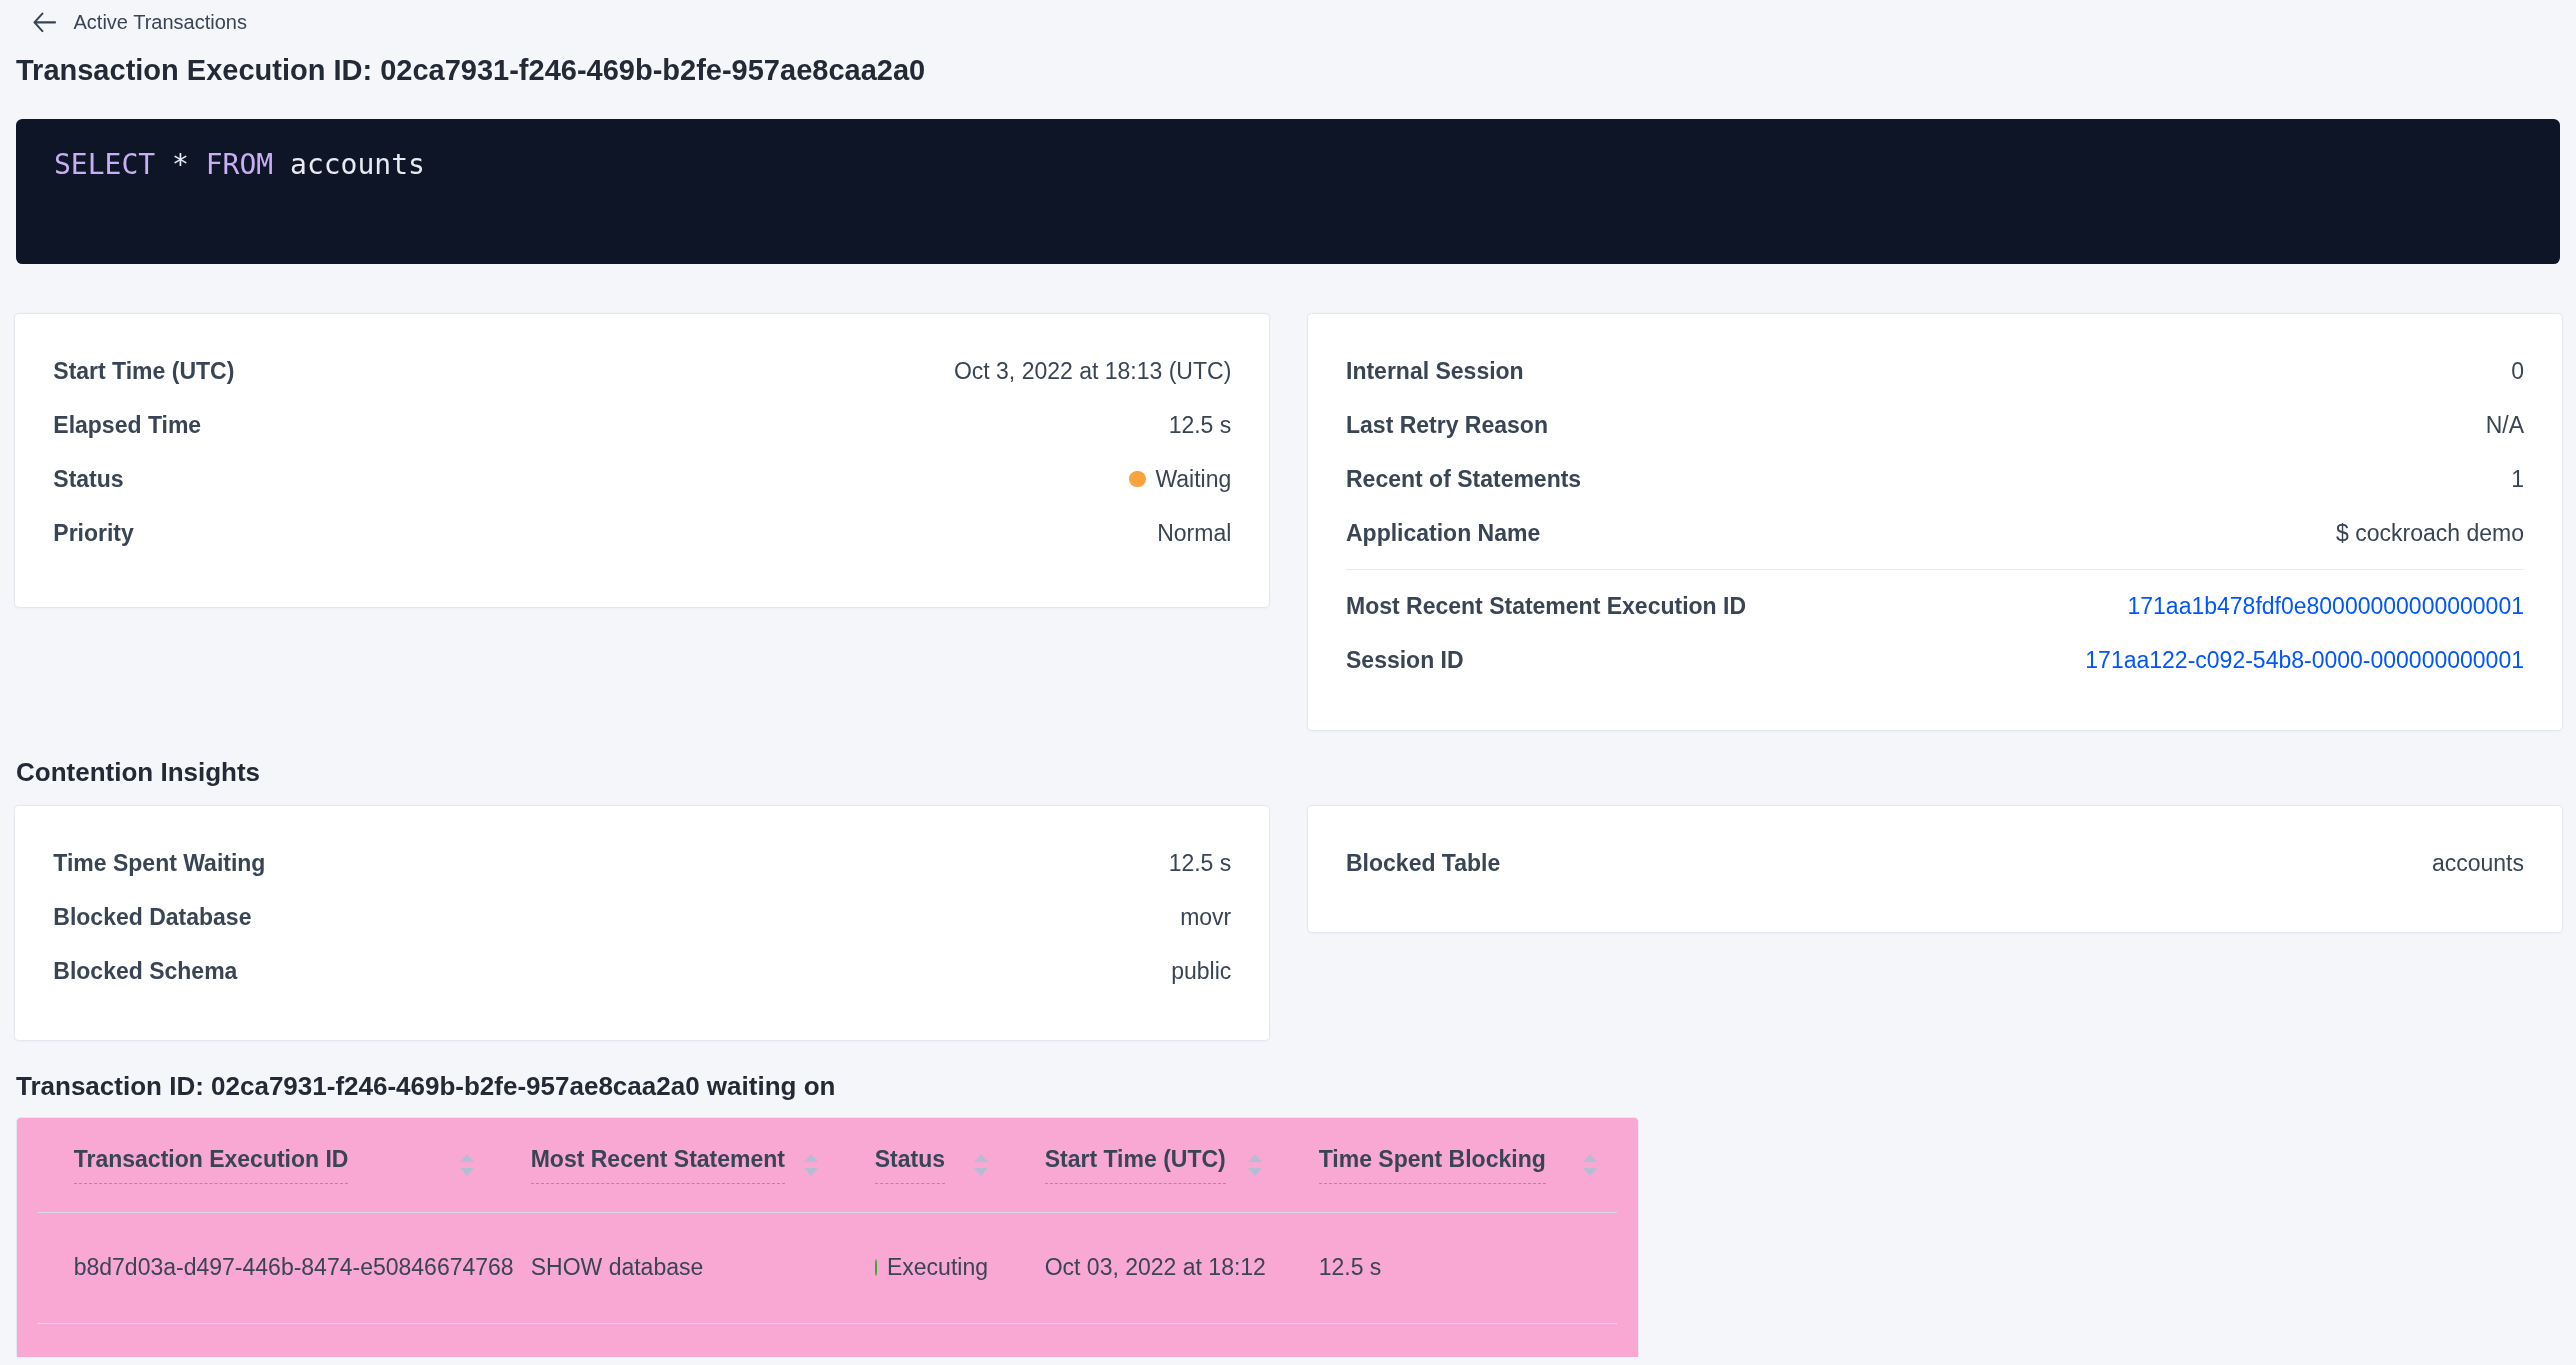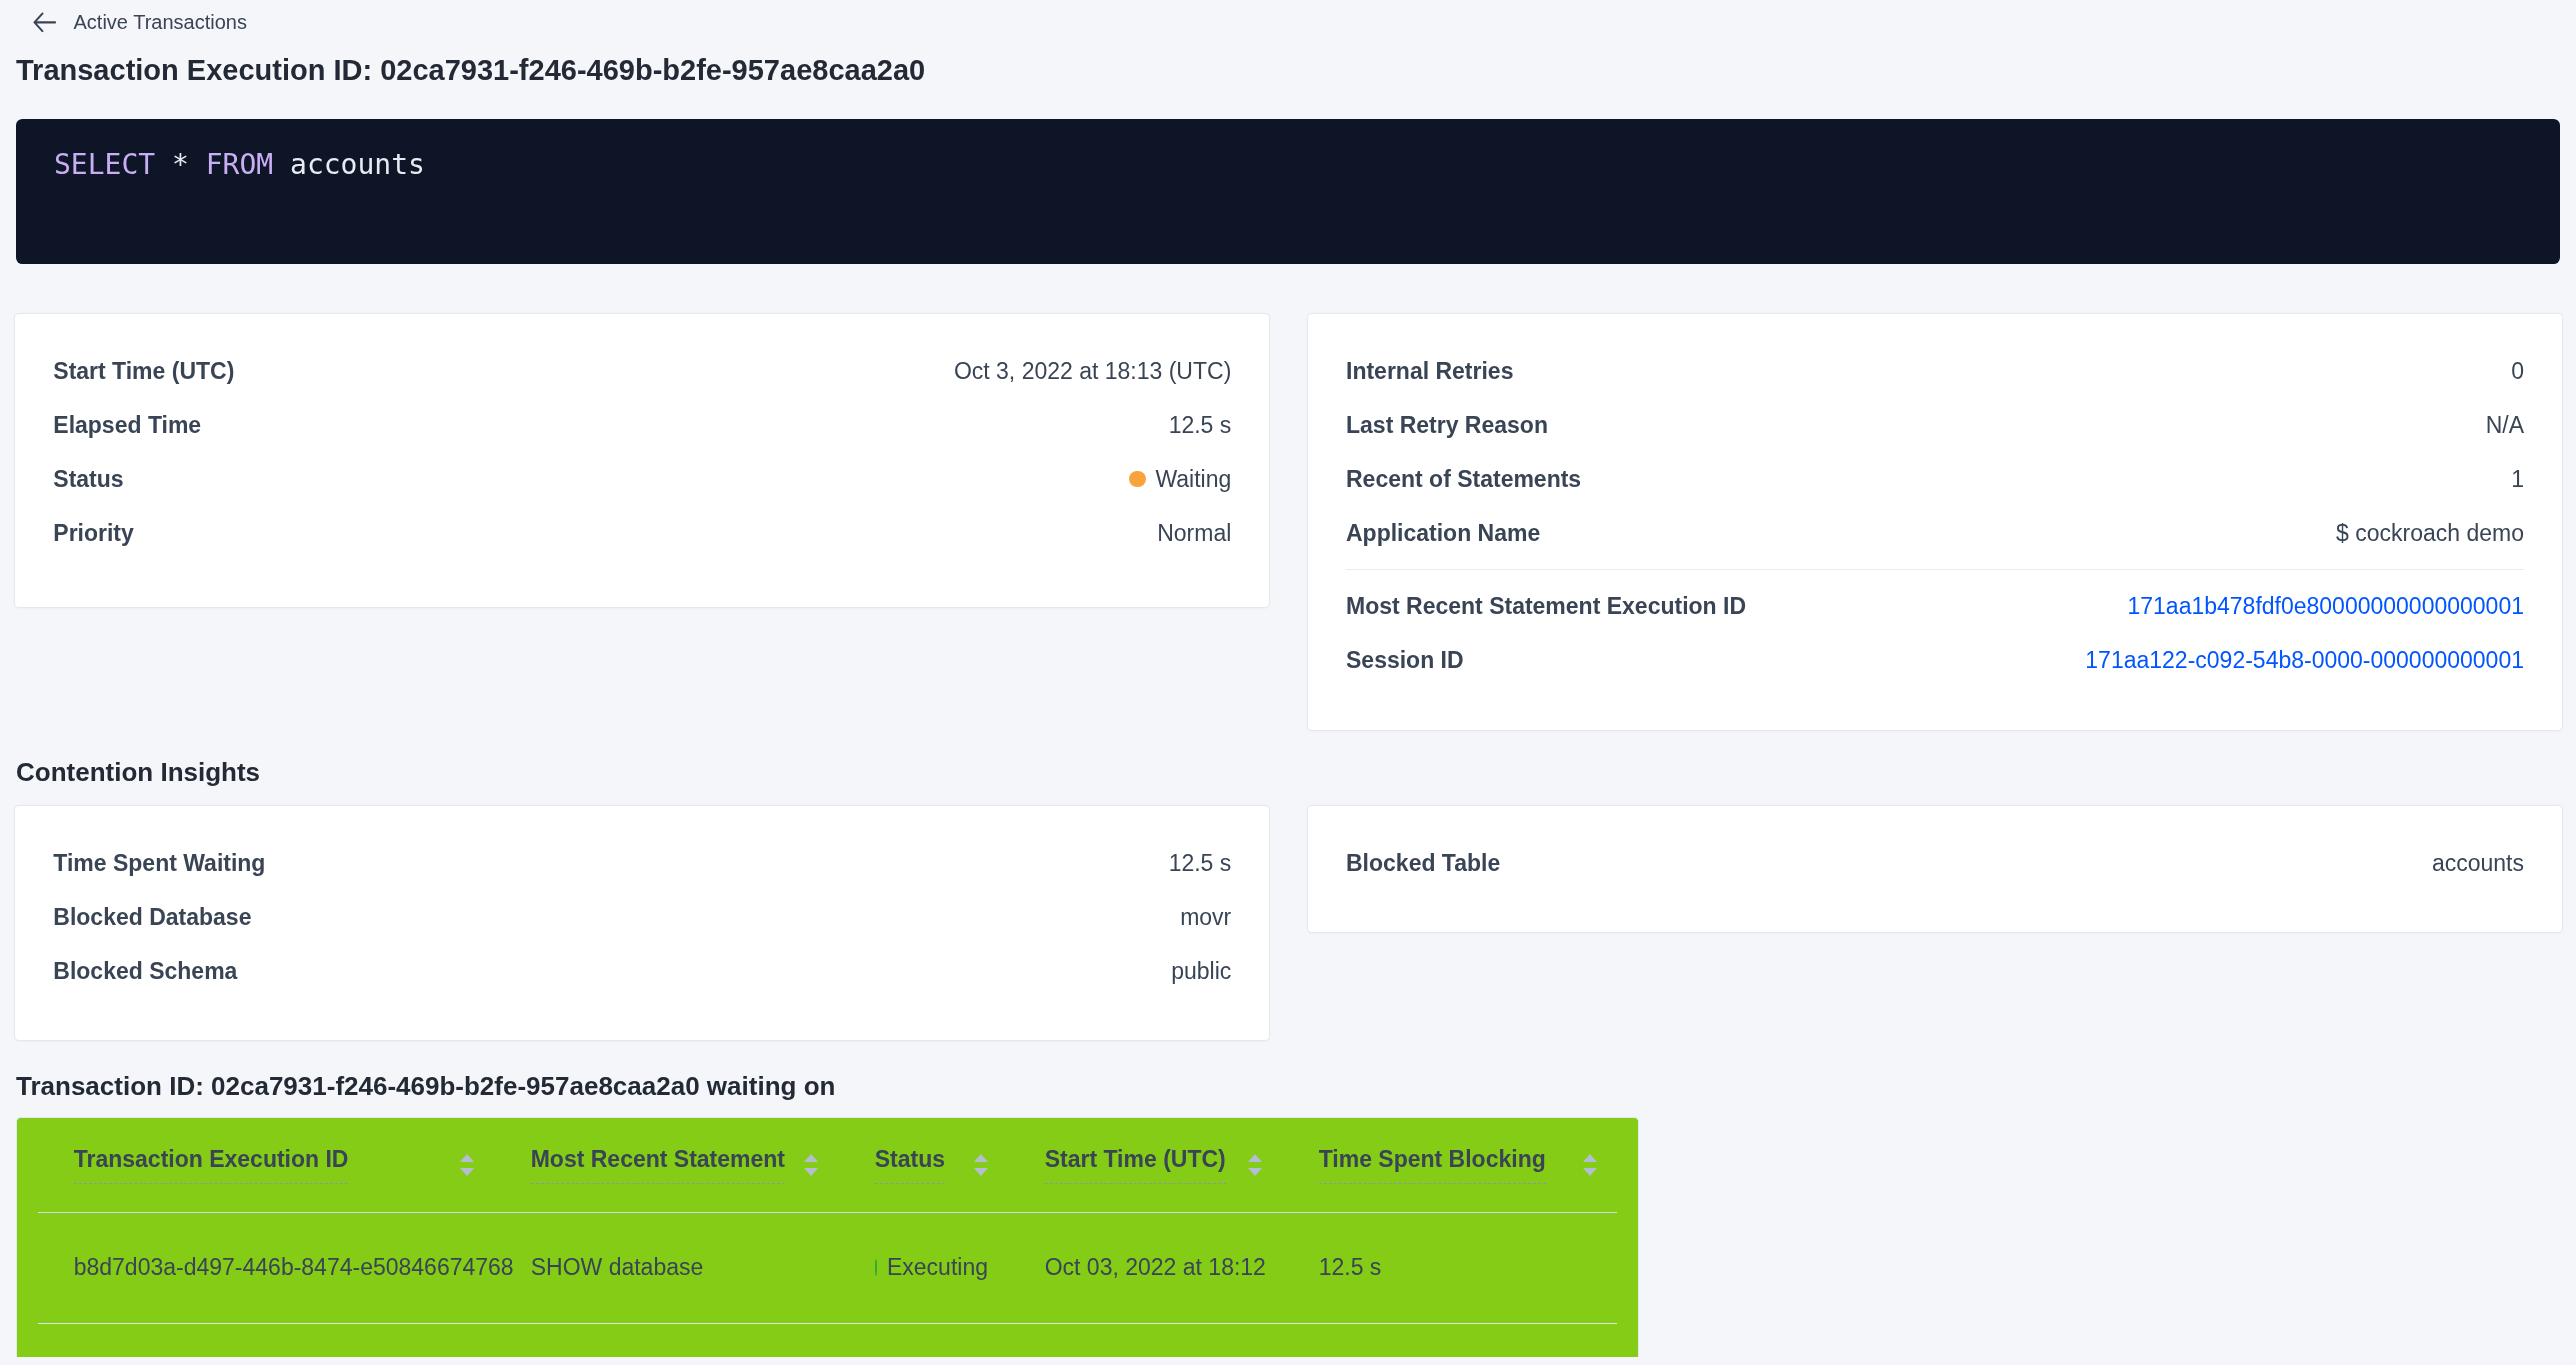--- a/index.html
+++ b/index.html
@@ -76,21 +76,21 @@
   .section-heading{
     position:absolute;left:16px;
     font-size:26px;font-weight:700;color:var(--heading);
   }
   .h-contention{top:757px;}
   .h-waiting{top:1071px;}
 
   
   .table-card{
     position:absolute;left:16px;top:1117px;width:1623px;height:240px;
-    background:#84cc16;border:0.8px solid var(--card-border);border-radius:4.8px 4.8px 0 0;
+    background:#f9a8d4;border:0.8px solid var(--card-border);border-radius:4.8px 4.8px 0 0;
     border-bottom:none;
     padding:0 20.7px;
   }
   table{border-collapse:collapse;width:100%;table-layout:fixed;}
   col.c1{width:457px;} col.c2{width:344px;} col.c3{width:170px;}
   col.c4{width:274px;} col.c5{width:auto;}
   th{
     height:94px;border-bottom:1.6px solid #d5dae4;
     font-size:23px;font-weight:700;color:var(--text);
     text-align:left;padding:0 20.7px 0 36px;vertical-align:middle;
@@ -146,21 +146,21 @@
       </span>
     </div>
     <div class="srow">
       <span class="lbl">Priority</span>
       <span class="val">Normal</span>
     </div>
   </div>
 
   <div class="card card-detail">
     <div class="srow">
-      <span class="lbl">Internal Retries</span>
+      <span class="lbl">Internal Session</span>
       <span class="val">0</span>
     </div>
     <div class="srow">
       <span class="lbl">Last Retry Reason</span>
       <span class="val">N/A</span>
     </div>
     <div class="srow">
       <span class="lbl">Recent of Statements</span>
       <span class="val">1</span>
     </div>

